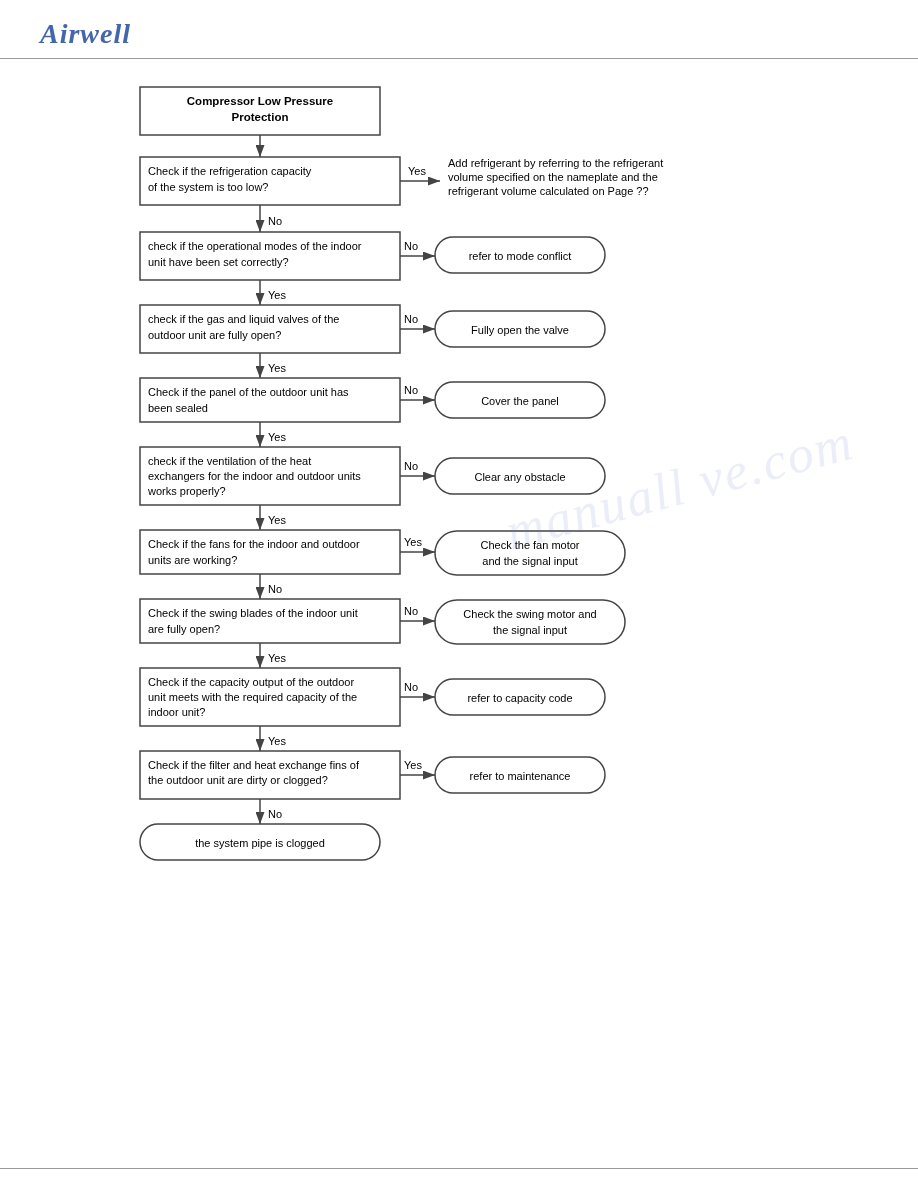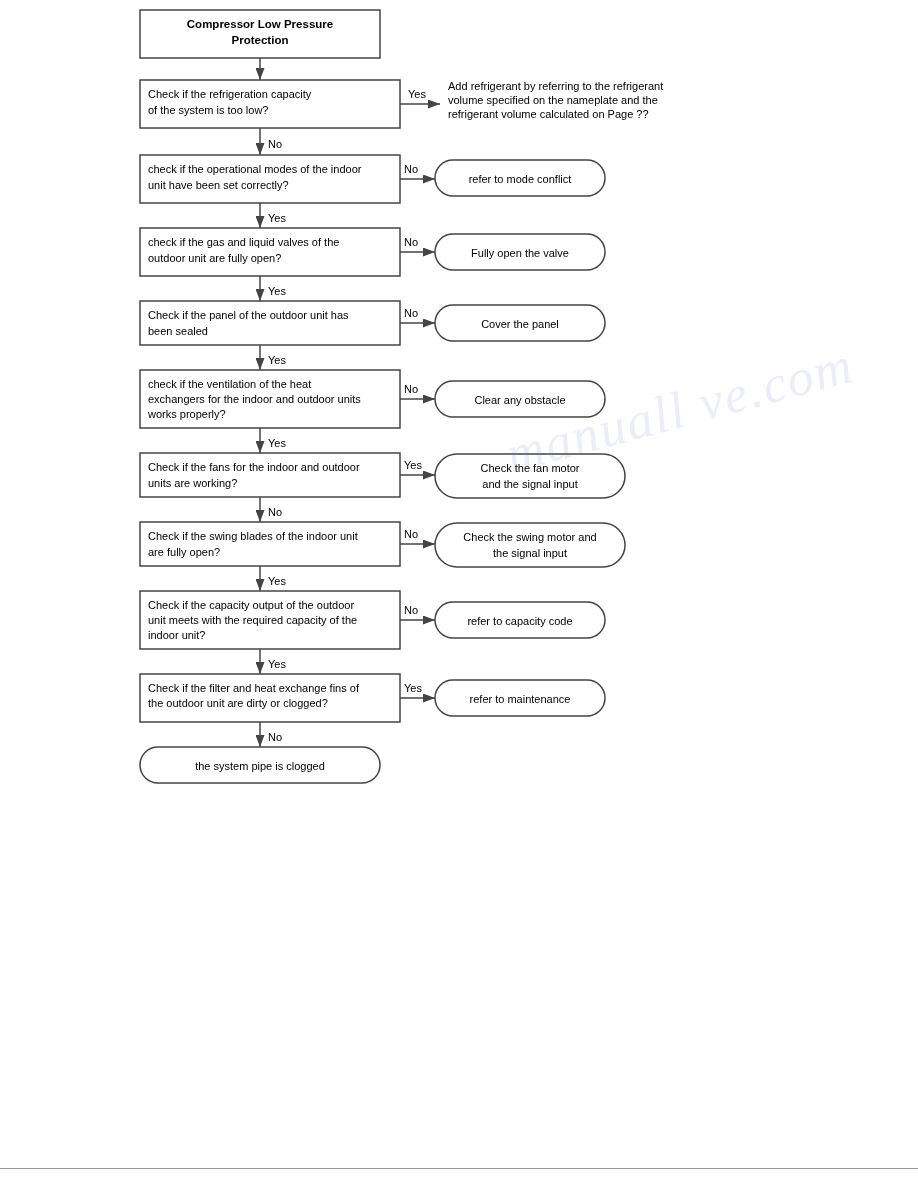--- a/index.html
+++ b/index.html
@@ -60,20 +60,23 @@
       pointer-events: none;
       white-space: nowrap;
       transform: rotate(-15deg);
       letter-spacing: 2px;
     }
   </style>
 </head>
 <body>
 
 <div class="page">
+  <div class="header">
+    <span class="logo">Airwell</span>
+  </div>
 
   <div class="diagram-area">
     <div class="watermark">manuall ve.com</div>
     <svg class="flowchart-svg" width="840" height="1040" viewBox="0 0 840 1040">
 
       <defs>
         <marker id="arrowhead" markerWidth="8" markerHeight="6" refX="8" refY="3" orient="auto">
           <polygon points="0 0, 8 3, 0 6" fill="#444"></polygon>
         </marker>
       </defs>

